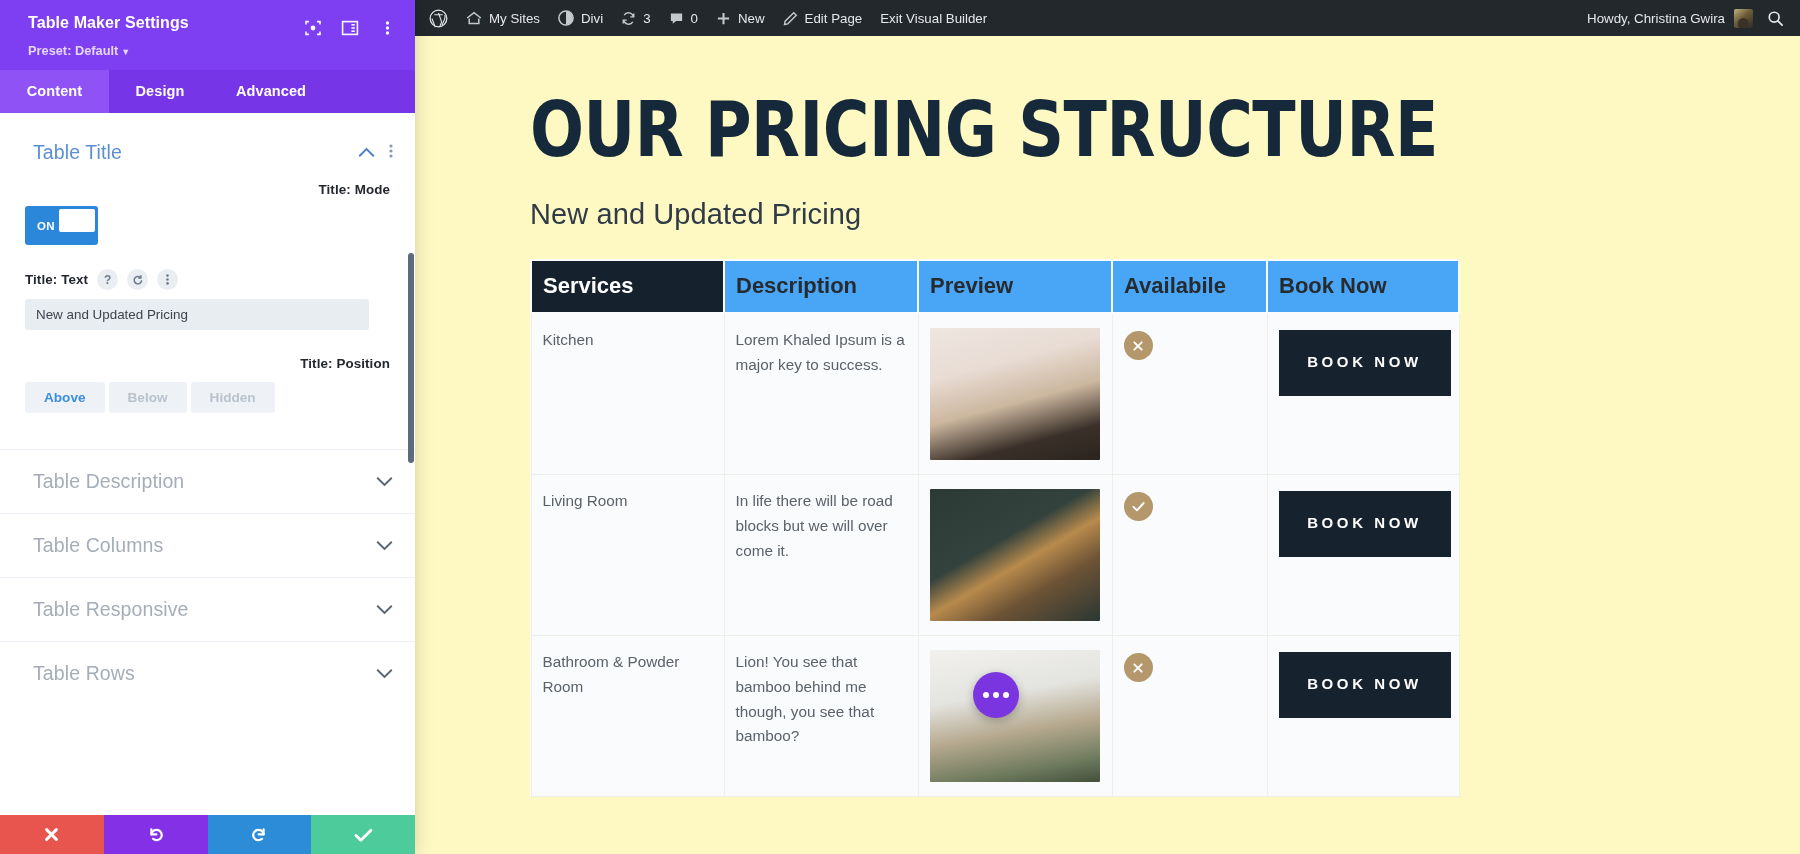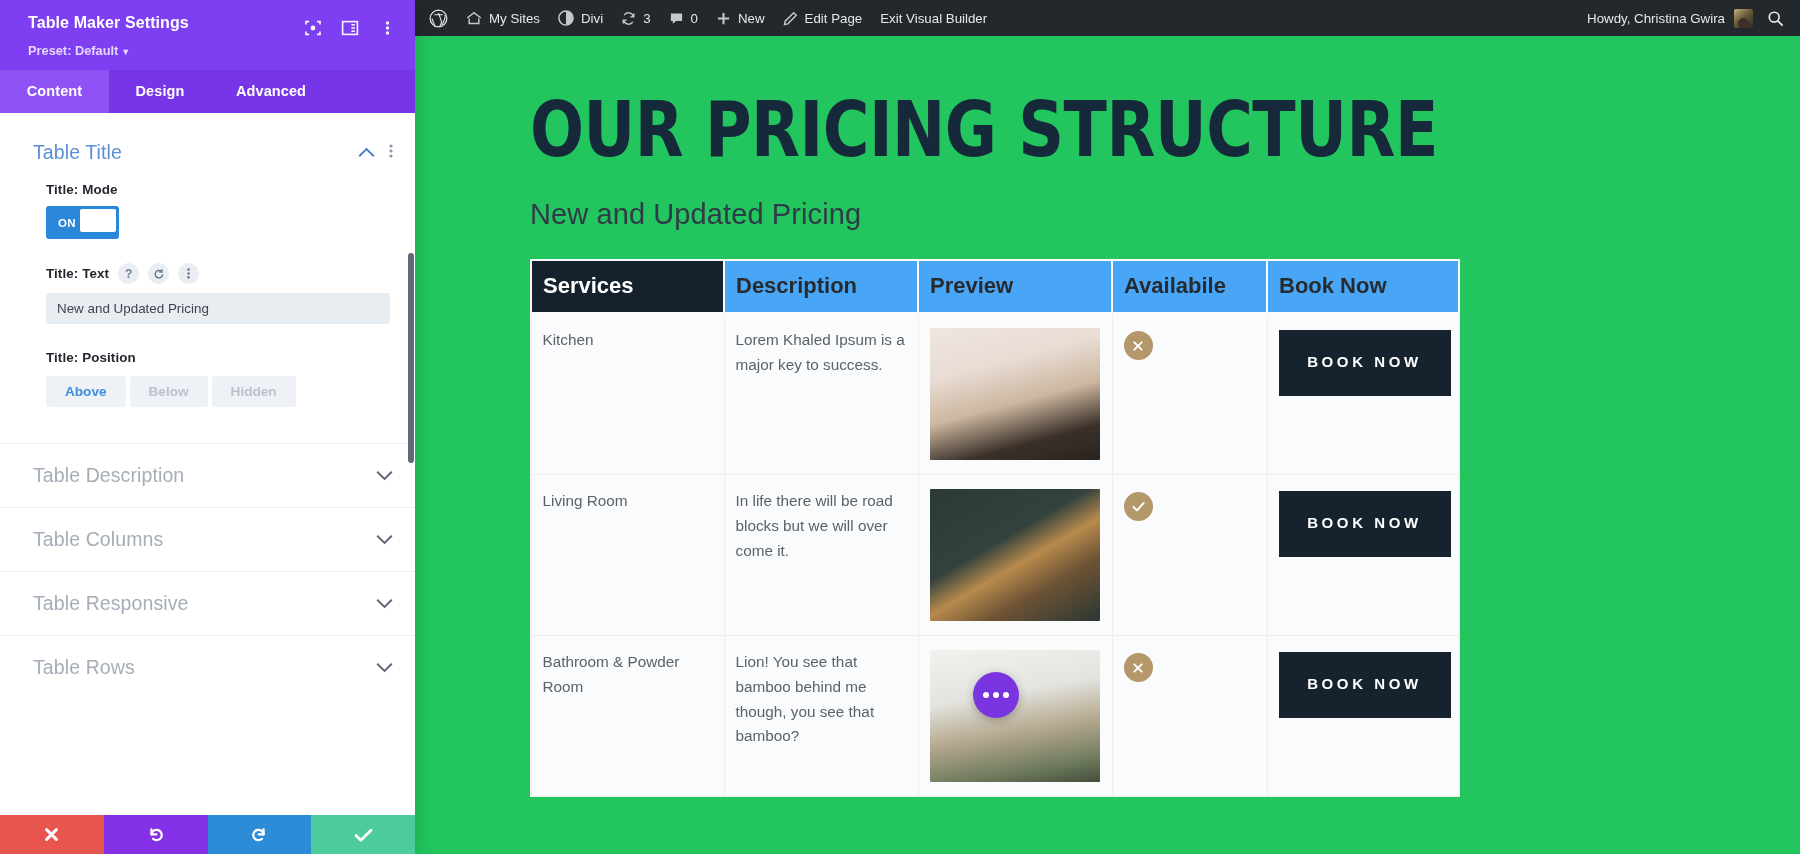--- a/index.html
+++ b/index.html
@@ -50,32 +50,32 @@
   .section-open { padding: 0 0 0 0; }
   .sec-head {
     display: flex; align-items: center;
     padding: 28px 22px 18px 33px;
   }
   .sec-title { font-size: 19.5px; color: #5a8fd6; font-weight: 400; flex: 1; letter-spacing: .1px;}
   .sec-actions { display: flex; align-items: center; gap: 14px; }
   .chev { color: #4a7fc6; }
   .kebab-sec { color: #8a98ab; letter-spacing: 0; font-size: 16px; line-height: 1; }
 
-  .field { padding: 0 46px; }
+  .field { padding: 0 25px; text-align: right; }
   .flabel { font-size: 13.4px; color: #23272e; font-weight: 600; margin-bottom: 9px; letter-spacing: .1px; }
   .flabel-row { display: flex; align-items: center; gap: 9px; margin-bottom: 9px; }
   .flabel-row .flabel { margin-bottom: 0; }
   .mini-btn {
     width: 21px; height: 21px; border-radius: 50%;
     background: #eaeef3; color: #6e7c8d;
     display: flex; align-items: center; justify-content: center;
     font-size: 12px; font-weight: 700;
   }
   .toggle {
-    width: 73px; height: 33px; border-radius: 3px;
+    width: 73px; height: 39px; border-radius: 3px;
     background: #2b87da; display: flex; align-items: center;
     padding: 3px; position: relative;
   }
   .toggle .lbl { color: #fff; font-size: 11.5px; font-weight: 700; margin-left: 9px; letter-spacing: .4px; }
   .toggle .knob {
     position: absolute; right: 3px; top: 3px;
     width: 36px; height: 23px; background: #fff; border-radius: 2px;
   }
   .text-input {
     margin-top: 2px; height: 31px; background: #e8edf2;
@@ -106,21 +106,21 @@
 
   .panel-footer { display: flex; height: 39px; }
   .fbtn { flex: 1; display: flex; align-items: center; justify-content: center; }
   .fbtn.close { background: #e8554e; }
   .fbtn.undo  { background: #8430e6; }
   .fbtn.redo  { background: #2d8cd8; }
   .fbtn.save  { background: #4ecb9a; }
   .fbtn svg { display: block; }
 
   
-  .right { flex: 1; height: 854px; position: relative; background: #22c55e; }
+  .right { flex: 1; height: 854px; position: relative; background: #fef9c3; }
 
   .adminbar {
     height: 36px; background: #23282d; display: flex; align-items: center;
     color: #e6e7e8; font-size: 13.3px; position: relative; z-index: 20;
   }
   .ab-item { display: flex; align-items: center; gap: 7px; padding: 0 9px; height: 36px; }
   .ab-item.first { padding-left: 14px; }
   .ab-icon { display: flex; align-items: center; justify-content: center; }
   .ab-right { margin-left: auto; display: flex; align-items: center; }
   .avatar {

